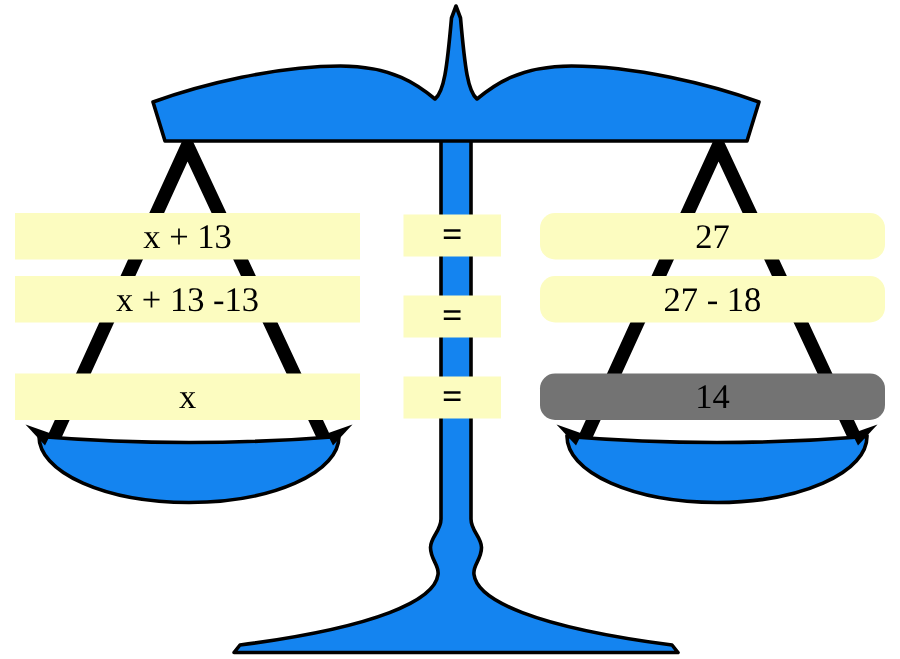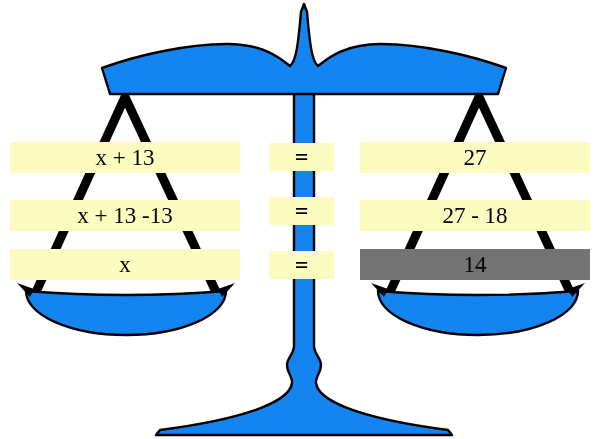--- a/index.html
+++ b/index.html
@@ -28,24 +28,24 @@
     color: #000000;
     font-size: 23px;
     line-height: 1;
     white-space: pre;
   }
   .eqbox.operand { width: 230px; height: 31px; }
   .eqbox.equals  { width: 65px;  height: 28px; font-size: 24px; font-weight: bold; }
 
   
   .r1 { top: 142px; }
-  .r2 { top: 200px; }
+  .r2 { top: 184px; }
   .r3 { top: 249px; }
   .col-left  { left: 10px; }
-  .col-right { left: 360px; }
+  .col-right { left: 360px; border-radius: 10px; }
   .col-eq    { left: 269px; }
   .equals.r1 { top: 143px; }
   .equals.r2 { top: 197px; }
   .equals.r3 { top: 251px; }
 </style>
 </head>
 <body>
 
 <div class="stage">
 

